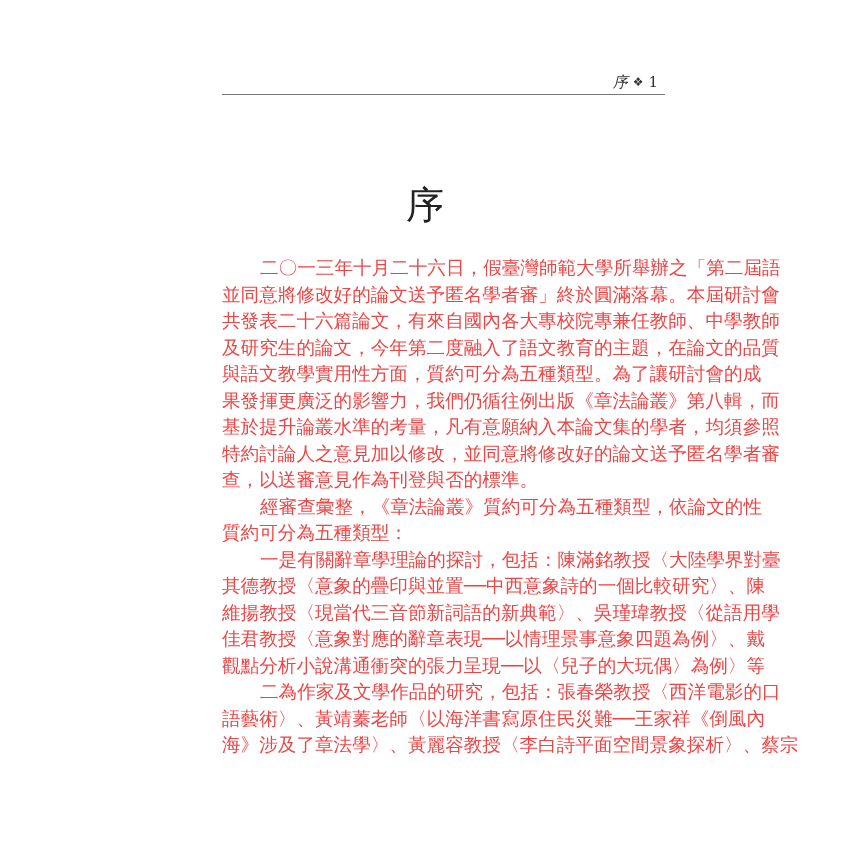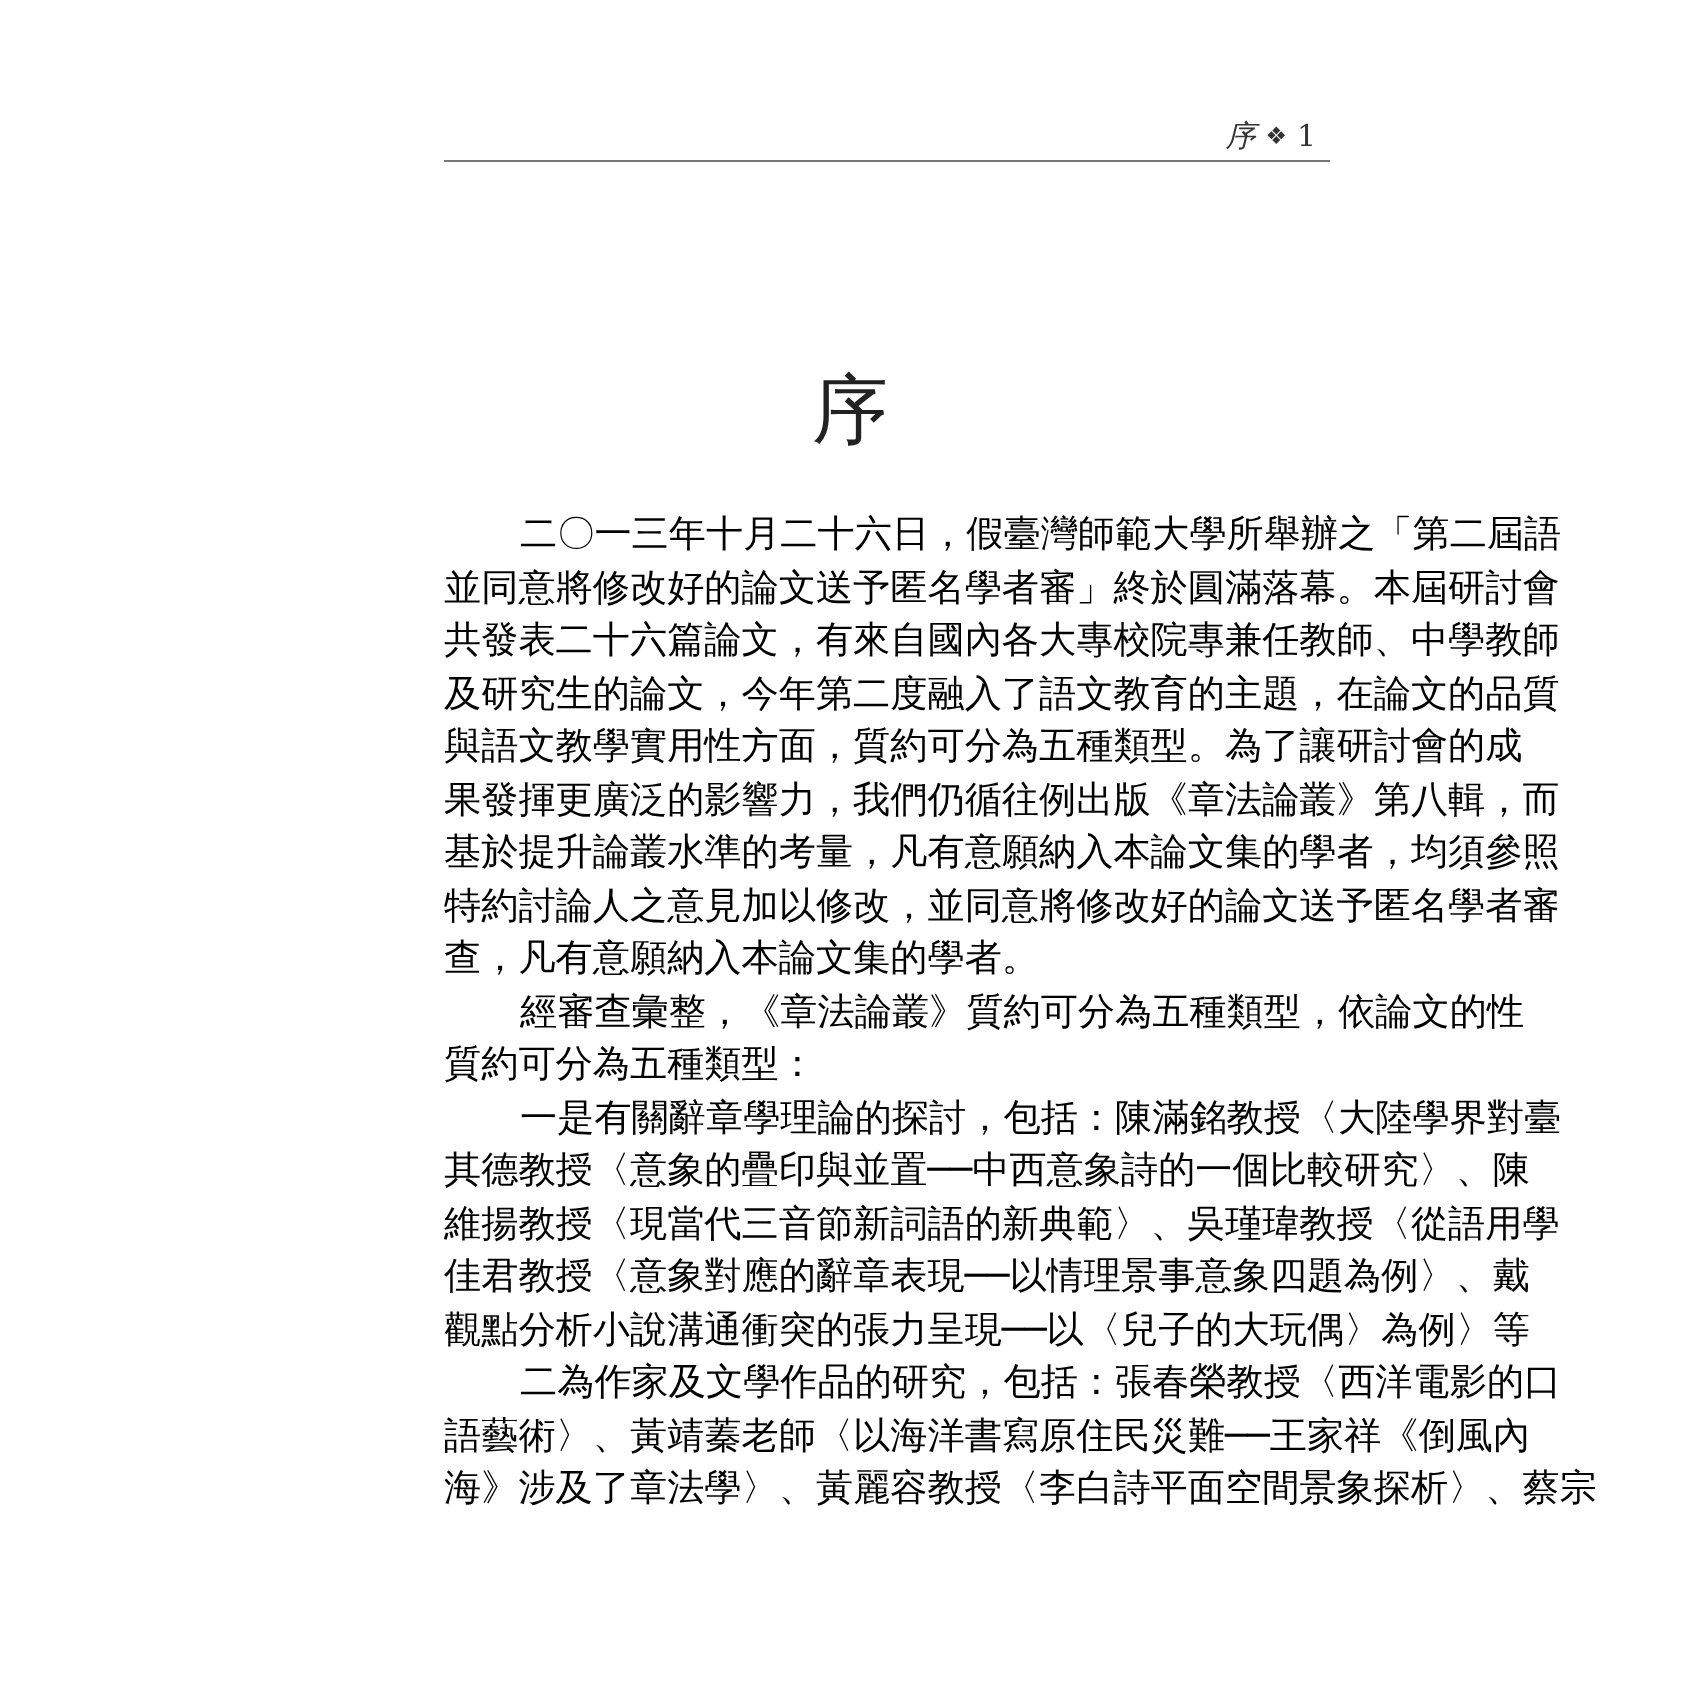--- a/index.html
+++ b/index.html
@@ -1,29 +1,29 @@
 <!DOCTYPE html>
 <html><head>
 <meta charset="utf-8">
 <style>
   html, body { margin: 0; padding: 0; background: #ffffff; }
   body { width: 850px; height: 850px; position: relative; overflow: hidden;
          font-family: "DejaVu Serif", "Liberation Serif", serif; color: #2a2a2a; }
   .page { position: absolute; left: 0; top: 0; width: 850px; height: 850px; background: #fff; }
-  .running-head { position: absolute; left: 222px; top: 58px; width: 443px; height: 22px;
+  .running-head { position: absolute; left: 222px; top: 72px; width: 443px; height: 22px;
                   border-bottom: 1px solid #777; text-align: right; }
   .running-head .rh-text { position: absolute; right: 6px; top: 0; font-size: 15px; line-height: 20px;
                            color: #333; letter-spacing: 1px; }
   .rh-text .chapter { font-style: italic; }
   .rh-text .diamond { font-size: 12px; margin: 0 4px; vertical-align: 1px; }
   .title { position: absolute; left: 0; width: 850px; top: 155px; text-align: center;
            font-size: 38px; line-height: 50px; color: #222; font-weight: normal; }
   .body-text { position: absolute; left: 222px; top: 255px; width: 436px; }
   .line { height: 26.5px; line-height: 26.5px; font-size: 18.6px; white-space: nowrap;
-          overflow: visible; color: #000000; text-align: justify; text-align-last: justify; }
+          overflow: visible; color: #ef4444; text-align: justify; text-align-last: justify; }
   .line.last { text-align-last: left; }
   .line.indent { padding-left: 38px; }
 </style>
 </head>
 <body>
 
 <div class="page">
 
   <div class="running-head">
     <div class="rh-text">
@@ -36,21 +36,21 @@
   <div class="body-text">
 
     <div class="line indent">二〇一三年十月二十六日，假臺灣師範大學所舉辦之「第二屆語</div>
     <div class="line">並同意將修改好的論文送予匿名學者審」終於圓滿落幕。本屆研討會</div>
     <div class="line">共發表二十六篇論文，有來自國內各大專校院專兼任教師、中學教師</div>
     <div class="line">及研究生的論文，今年第二度融入了語文教育的主題，在論文的品質</div>
     <div class="line">與語文教學實用性方面，質約可分為五種類型。為了讓研討會的成</div>
     <div class="line">果發揮更廣泛的影響力，我們仍循往例出版《章法論叢》第八輯，而</div>
     <div class="line">基於提升論叢水準的考量，凡有意願納入本論文集的學者，均須參照</div>
     <div class="line">特約討論人之意見加以修改，並同意將修改好的論文送予匿名學者審</div>
-    <div class="line last">查，凡有意願納入本論文集的學者。</div>
+    <div class="line last">查，以送審意見作為刊登與否的標準。</div>
 
     <div class="line indent">經審查彙整，《章法論叢》質約可分為五種類型，依論文的性</div>
     <div class="line last">質約可分為五種類型：</div>
 
     <div class="line indent">一是有關辭章學理論的探討，包括：陳滿銘教授〈大陸學界對臺</div>
     <div class="line">其德教授〈意象的疊印與並置──中西意象詩的一個比較研究〉、陳</div>
     <div class="line">維揚教授〈現當代三音節新詞語的新典範〉、吳瑾瑋教授〈從語用學</div>
     <div class="line">佳君教授〈意象對應的辭章表現──以情理景事意象四題為例〉、戴</div>
     <div class="line">觀點分析小說溝通衝突的張力呈現──以〈兒子的大玩偶〉為例〉等</div>
 

